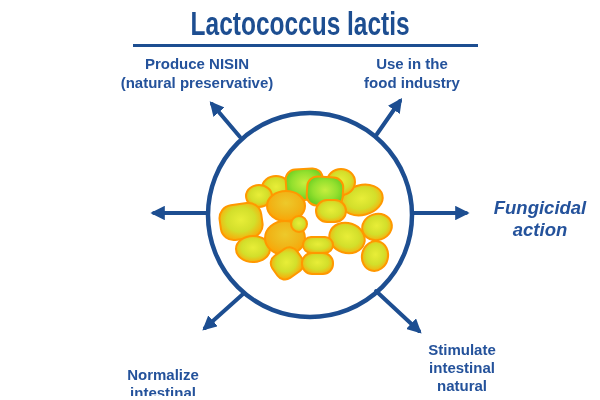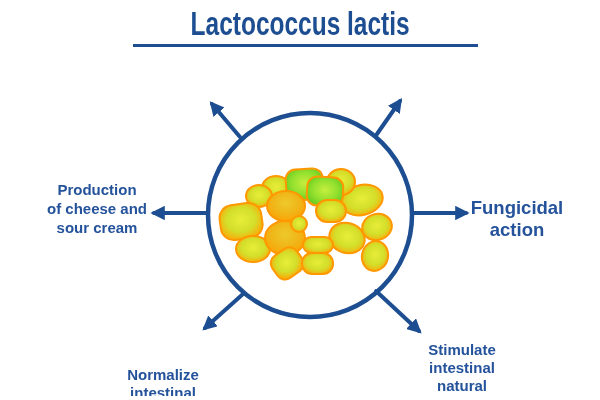--- a/index.html
+++ b/index.html
@@ -92,24 +92,25 @@
     <g stroke="#1D4E91" stroke-width="4" stroke-linecap="round">
       <line x1="240" y1="137" x2="212" y2="104" marker-end="url(#ah)"></line>
       <line x1="377" y1="134" x2="400" y2="101" marker-end="url(#ah)"></line>
       <line x1="206" y1="213" x2="154" y2="213" marker-end="url(#ah)"></line>
       <line x1="414" y1="213" x2="466" y2="213" marker-end="url(#ah)"></line>
       <line x1="243" y1="294" x2="205" y2="328" marker-end="url(#ah)"></line>
       <line x1="376" y1="291" x2="419" y2="331" marker-end="url(#ah)"></line>
     </g>
   </svg>
 
-  <div class="label" style="left:97px; top:181px;">Production
-of cheese and
-sour cream</div>
-  <div class="label big" style="left:517px; top:197px;">Fungicidal
+  <div class="label" style="left:197px; top:55px;">Produce NISIN
+(natural preservative)</div>
+  <div class="label" style="left:412px; top:55px;">Use in the
+food industry</div>
+  <div class="label big" style="left:540px; top:197px;font-style:italic;">Fungicidal
 action</div>
   <div class="label small" style="left:163px; top:338px;margin-top:28px;">Normalize
 intestinal
 microflora</div>
   <div class="label small" style="left:462px; top:341px;">Stimulate
 intestinal
 natural</div>
 </div>
 
 </body></html>

